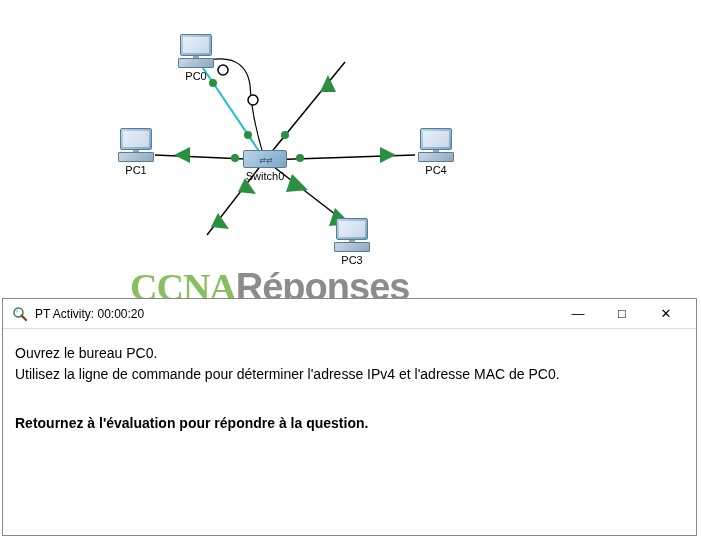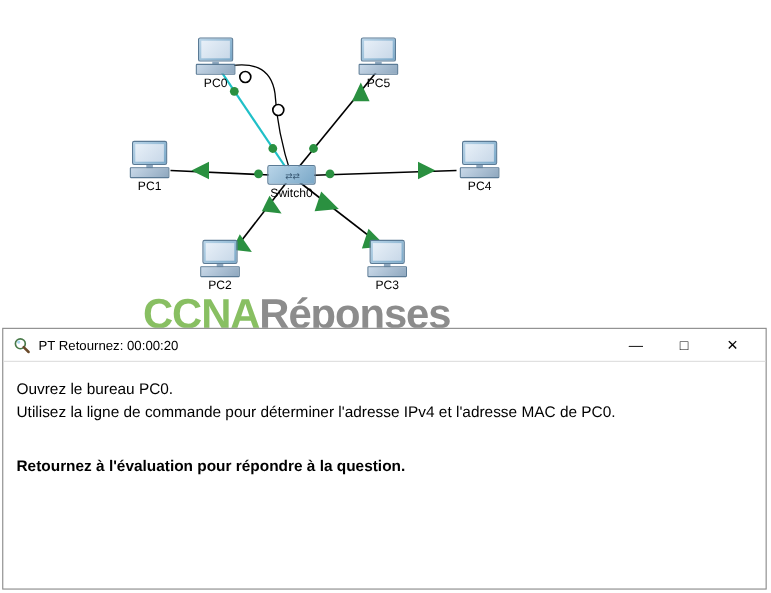--- a/index.html
+++ b/index.html
@@ -21,21 +21,21 @@
     .switch-arrows { position: absolute; top: 3px; left: 4px; width: 36px; height: 12px; display: flex; align-items: center; justify-content: center; }
     .switch-arrow { font-size: 8px; color: #3a5a75; }
     
     svg.links { position: absolute; top: 0; left: 0; width: 701px; height: 310px; z-index: 1; }
     
     .link-dot { fill: #2a9040; }
     .link-tri { fill: #2a9040; }
     .loop-ring { fill: #fff; stroke: #000; stroke-width: 1.5; }
     
     .watermark { position: absolute; top: 265px; left: 130px; font-size: 38px; font-weight: bold; letter-spacing: -1px; z-index: 3; pointer-events: none; }
-    .wm-green { color: rgba(115, 180, 70, 0.85); }
+    .wm-green { color: rgba(115, 180, 70, 0.85); font-family: Liberation Serif, serif; }
     .wm-gray { color: rgba(120, 120, 120, 0.85); }
     
     .window { position: absolute; top: 298px; left: 2px; width: 695px; height: 238px; border: 1px solid #888; background: #fff; z-index: 4; }
     .titlebar { height: 30px; display: flex; align-items: center; padding: 0 8px; border-bottom: 1px solid #ddd; }
     .title-icon { width: 18px; height: 18px; margin-right: 6px; }
     .title-text { font-size: 12px; flex: 1; }
     .win-controls { display: flex; gap: 0; }
     .win-btn { width: 44px; height: 28px; display: flex; align-items: center; justify-content: center; font-size: 13px; font-family: Arial; cursor: default; }
     .win-btn span { pointer-events: none; }
     
@@ -84,30 +84,20 @@
     <div class="pc-icon">
       <div class="pc-monitor">
           <div class="pc-screen"></div>
         </div>
       <div class="pc-stand"></div>
         <div class="pc-base"></div>
     </div>
     <div class="device-label">PC0</div>
   </div>
 
-  <div class="device" style="left:326px; top:34px;">
-    <div class="pc-icon">
-      <div class="pc-monitor">
-          <div class="pc-screen"></div>
-        </div>
-      <div class="pc-stand"></div>
-        <div class="pc-base"></div>
-    </div>
-    <div class="device-label">PC5</div>
-  </div>
 
   <div class="device" style="left:118px; top:128px;">
     <div class="pc-icon">
       <div class="pc-monitor">
           <div class="pc-screen"></div>
         </div>
       <div class="pc-stand"></div>
         <div class="pc-base"></div>
     </div>
     <div class="device-label">PC1</div>
@@ -117,30 +107,20 @@
     <div class="pc-icon">
       <div class="pc-monitor">
           <div class="pc-screen"></div>
         </div>
       <div class="pc-stand"></div>
         <div class="pc-base"></div>
     </div>
     <div class="device-label">PC4</div>
   </div>
 
-  <div class="device" style="left:182px; top:218px;">
-    <div class="pc-icon">
-      <div class="pc-monitor">
-          <div class="pc-screen"></div>
-        </div>
-      <div class="pc-stand"></div>
-        <div class="pc-base"></div>
-    </div>
-    <div class="device-label">PC2</div>
-  </div>
 
   <div class="device" style="left:334px; top:218px;">
     <div class="pc-icon">
       <div class="pc-monitor">
           <div class="pc-screen"></div>
         </div>
       <div class="pc-stand"></div>
         <div class="pc-base"></div>
     </div>
     <div class="device-label">PC3</div>
@@ -163,21 +143,21 @@
   <span class="wm-green">CCNA</span><span class="wm-gray">Réponses</span>
 </div>
 
 <div class="window">
   <div class="titlebar">
     <svg class="title-icon" viewBox="0 0 24 24">
       <circle cx="10" cy="10" r="6" fill="none" stroke="#4a7a4a" stroke-width="2"></circle>
       <line x1="14" y1="14" x2="20" y2="20" stroke="#6a4a2a" stroke-width="3" stroke-linecap="round"></line>
       <circle cx="8" cy="8" r="2" fill="#a8d8f0"></circle>
     </svg>
-    <span class="title-text">PT Retournez: 00:00:20</span>
+    <span class="title-text">PT Activity: 00:00:20</span>
     <div class="win-controls">
       <div class="win-btn">
           <span>—</span>
         </div>
       <div class="win-btn">
           <span>□</span>
         </div>
       <div class="win-btn">
           <span>✕</span>
         </div>

